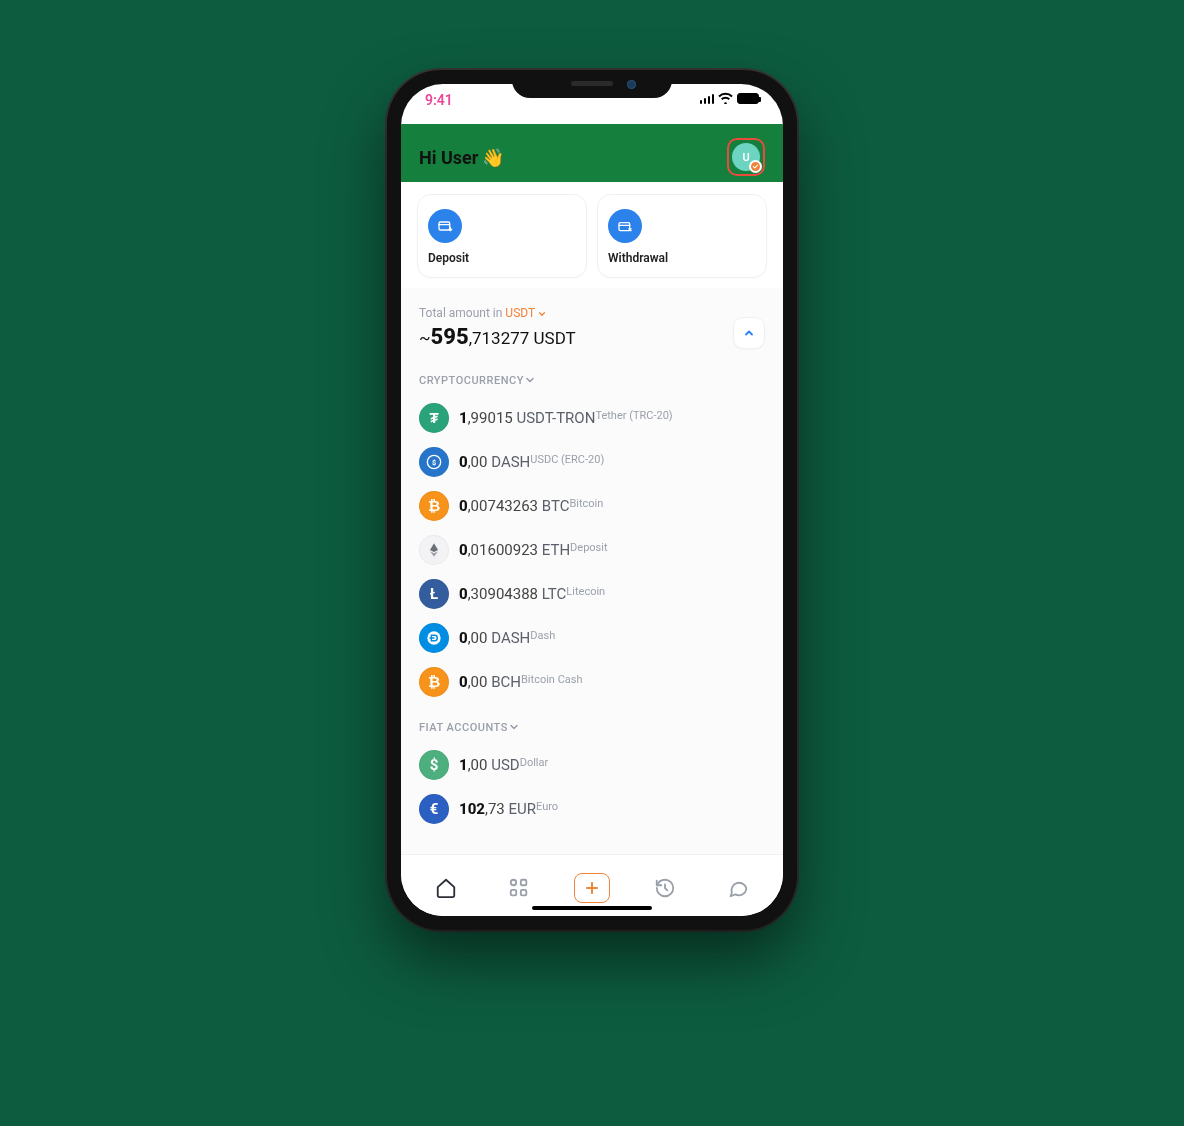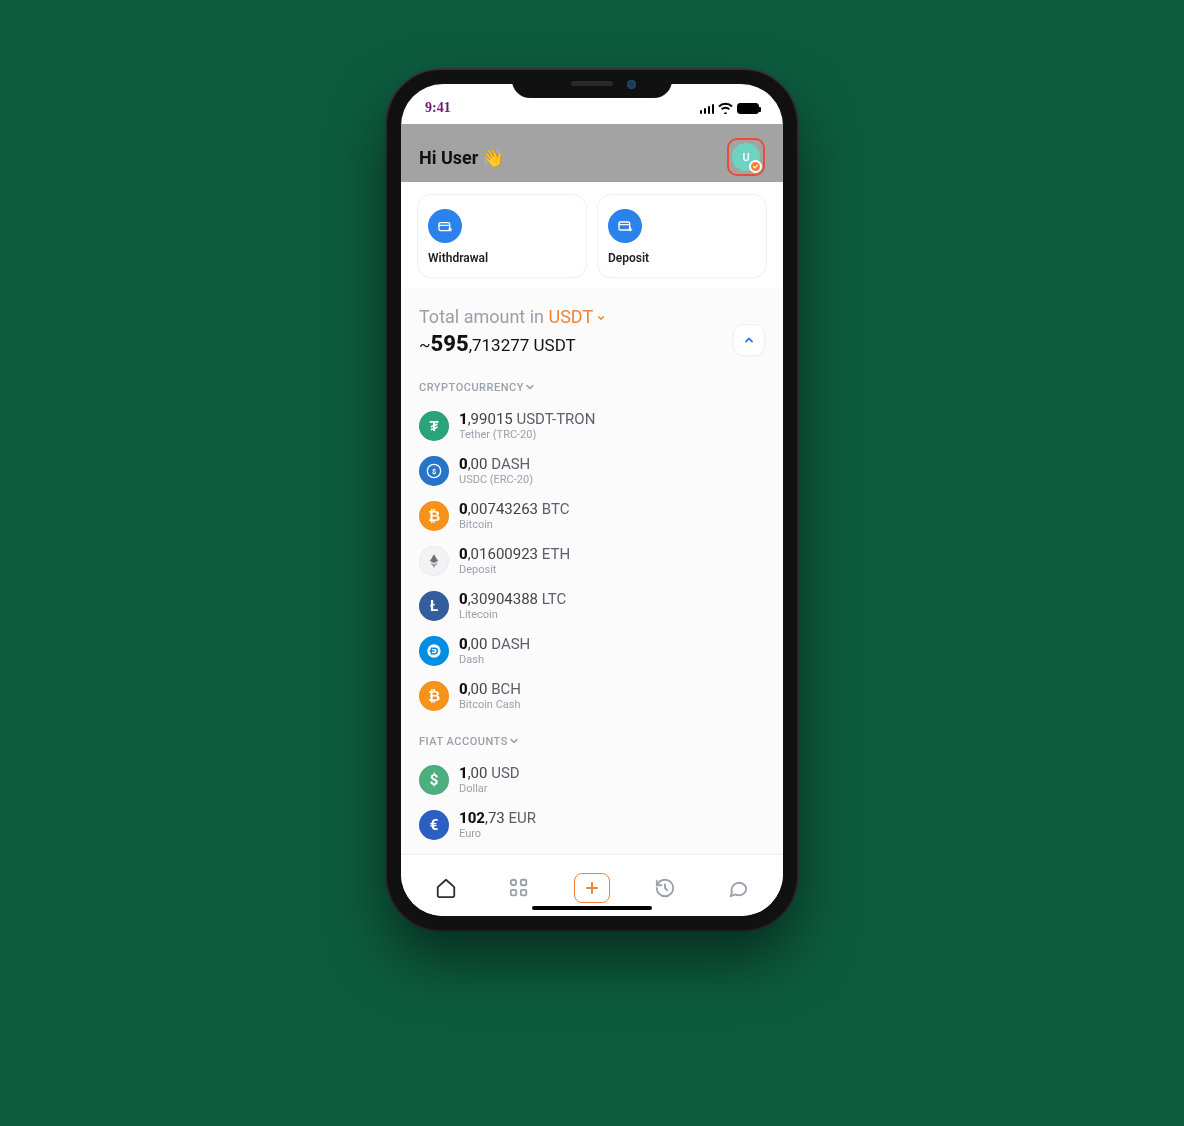--- a/index.html
+++ b/index.html
@@ -56,69 +56,68 @@
     position:absolute;
     left:50%; top:11px;
     transform:translateX(-50%);
     width:42px;height:5px;border-radius:3px;
     background:#2a2a2a;
   }
   .status-bar {
     height: 40px;
     display: flex;
     justify-content: space-between;
-    align-items: center;
+    align-items: flex-start;
     padding: 8px 24px 0;
     font-size: 14px;
     font-weight: 600;
-    color:#701a75;
-    font-family:Liberation Serif, serif;
+    color:#ec4899;
   }
   .status-icons { display: flex; gap: 4px; align-items:center; }
   .bars { display:flex; align-items:flex-end; gap:1.5px; height:11px; }
   .bars span { width:2.5px; background:#000; border-radius:1px; }
   .bars span:nth-child(1){height:4px}
   .bars span:nth-child(2){height:6px}
   .bars span:nth-child(3){height:8px}
   .bars span:nth-child(4){height:10px}
   .wifi-icon svg{width:15px;height:12px;display:block}
   .battery { width:22px;height:11px;border:1px solid #000;border-radius:3px;position:relative;background:#000}
   .battery::after{content:"";position:absolute;right:-3px;top:3px;width:2px;height:5px;background:#000;border-radius:0 1px 1px 0}
 
   .content { flex:1; overflow:hidden; padding: 0 16px; background:#fbfbfc; }
-  .header-row { display:flex; justify-content:space-between; align-items:center; padding: 14px 2px 6px; background:#a3a3a3; margin:0 -16px; padding-left:18px; padding-right:18px;}
+  .header-row { display:flex; justify-content:space-between; align-items:center; padding: 14px 2px 6px; background:#15803d; margin:0 -16px; padding-left:18px; padding-right:18px;}
   .greeting { font-size:18px; font-weight:700; color:#111; display:flex; align-items:center; gap:4px;}
   .avatar-wrap { position:relative; border:2px solid #e74c3c; border-radius:10px; padding:3px; }
   .avatar { width:28px; height:28px; border-radius:50%; background:#6dd4c2; color:#fff; display:flex; align-items:center; justify-content:center; font-size:11px; font-weight:600; position:relative;}
   .avatar-badge { position:absolute; bottom:-2px; right:-2px; width:13px;height:13px;border-radius:50%; background:#f0833a; border:2px solid #fff; display:flex;align-items:center;justify-content:center;}
   .avatar-badge svg{width:7px;height:7px;}
 
   .action-cards { display:flex; gap:10px; padding:12px 0 10px; background:#fff; margin:0 -16px; padding-left:16px; padding-right:16px;}
   .action-card { flex:1; background:#fff; border:1px solid #eef0f3; border-radius:14px; padding:14px 10px 12px; display:flex; flex-direction:column; align-items:flex-start; gap:8px; cursor:pointer; box-shadow:0 1px 2px rgba(0,0,0,0.02);}
   .action-icon { width:34px;height:34px;border-radius:50%; background:#2b82ea; display:flex;align-items:center;justify-content:center;}
   .action-icon svg{width:16px;height:16px;}
   .action-label { font-size:12px; font-weight:600; color:#222; }
 
   .total-block { padding:18px 2px 8px; display:flex; justify-content:space-between; align-items:flex-end;}
   .total-left { }
-  .total-label { font-size:18px; color:#9aa0aa; }
+  .total-label { font-size:12px; color:#9aa0aa; }
   .total-label .curr { color:#f0833a; }
   .total-value { font-size:17px; font-weight:400; color:#111; margin-top:4px;}
   .total-value .big { font-size:22px; font-weight:800; }
   .collapse-btn { width:32px;height:32px;border-radius:10px;background:#fff;border:1px solid #eef0f3;display:flex;align-items:center;justify-content:center;cursor:pointer;box-shadow:0 1px 2px rgba(0,0,0,0.03);}
   .collapse-btn svg{width:12px;height:12px}
 
   .section-header { display:flex; justify-content:flex-start; align-items:center; padding:14px 2px 6px; cursor:pointer;}
   .section-title { font-size:11px; letter-spacing:0.5px; color:#9aa0aa; font-weight:500; text-transform:uppercase;}
   .section-chevron svg{width:12px;height:12px}
 
   .asset-row { display:flex; align-items:center; gap:10px; padding:7px 2px; cursor:pointer;}
   .asset-icon { width:30px;height:30px;border-radius:50%;display:flex;align-items:center;justify-content:center;font-size:15px;font-weight:700;color:#fff;flex-shrink:0;border:1px solid rgba(0,0,0,0.04);}
   .asset-icon svg{width:16px;height:16px}
-  .asset-info { display:flex; flex-direction:column; }
+  .asset-info { display:flex; flex-direction:row; }
   .asset-amount { font-size:15px; color:#444; }
   .asset-amount .int { font-weight:800; color:#111; }
   .asset-amount .sym { color:#5a5f6a; }
   .asset-sub { font-size:11px; color:#9aa0aa; margin-top:0px;}
 
   .bottom-nav { height:62px; border-top:1px solid #eef0f3; display:flex; justify-content:space-around; align-items:center; padding:4px 8px 0; background:#fff;}
   .nav-item { width:52px;height:42px;display:flex;align-items:center;justify-content:center;cursor:pointer;}
   .nav-item svg { width:22px;height:22px; }
   .nav-add { width:36px;height:30px;border:1.5px solid #f0833a;border-radius:8px;display:flex;align-items:center;justify-content:center;}
   .nav-add svg{width:14px;height:14px}
@@ -166,36 +165,36 @@
                 </svg>
             </span>
           </div>
         </div>
       </div>
 
       <div class="action-cards">
         <div class="action-card">
           <div class="action-icon">
             <svg viewBox="0 0 24 24" fill="none" stroke="#fff" stroke-width="2" stroke-linecap="round" stroke-linejoin="round">
+                <rect x="3" y="6" width="16" height="12" rx="2"></rect>
+                <path d="M3 10h16"></path>
+                <path d="M20 14v5m-2-2l2 2 2-2"></path>
+              </svg>
+          </div>
+          <span class="action-label">Deposit</span>
+        </div>
+        <div class="action-card">
+          <div class="action-icon">
+            <svg viewBox="0 0 24 24" fill="none" stroke="#fff" stroke-width="2" stroke-linecap="round" stroke-linejoin="round">
                 <rect x="3" y="7" width="16" height="12" rx="2"></rect>
                 <path d="M3 11h16"></path>
                 <path d="M18 16l3 3m0-3l-3 3"></path>
               </svg>
           </div>
           <span class="action-label">Withdrawal</span>
-        </div>
-        <div class="action-card">
-          <div class="action-icon">
-            <svg viewBox="0 0 24 24" fill="none" stroke="#fff" stroke-width="2" stroke-linecap="round" stroke-linejoin="round">
-                <rect x="3" y="6" width="16" height="12" rx="2"></rect>
-                <path d="M3 10h16"></path>
-                <path d="M20 14v5m-2-2l2 2 2-2"></path>
-              </svg>
-          </div>
-          <span class="action-label">Deposit</span>
         </div>
       </div>
 
       <div class="total-block">
         <div class="total-left">
           <div class="total-label">
             <span>Total amount in </span><span class="curr"><span>USDT</span> <svg style="display:inline;width:8px;height:8px;vertical-align:middle" viewBox="0 0 10 10">
                   <path d="M2 3.5l3 3 3-3" stroke="#f0833a" stroke-width="1.6" fill="none" stroke-linecap="round" stroke-linejoin="round"></path>
                 </svg></span>
           </div>

